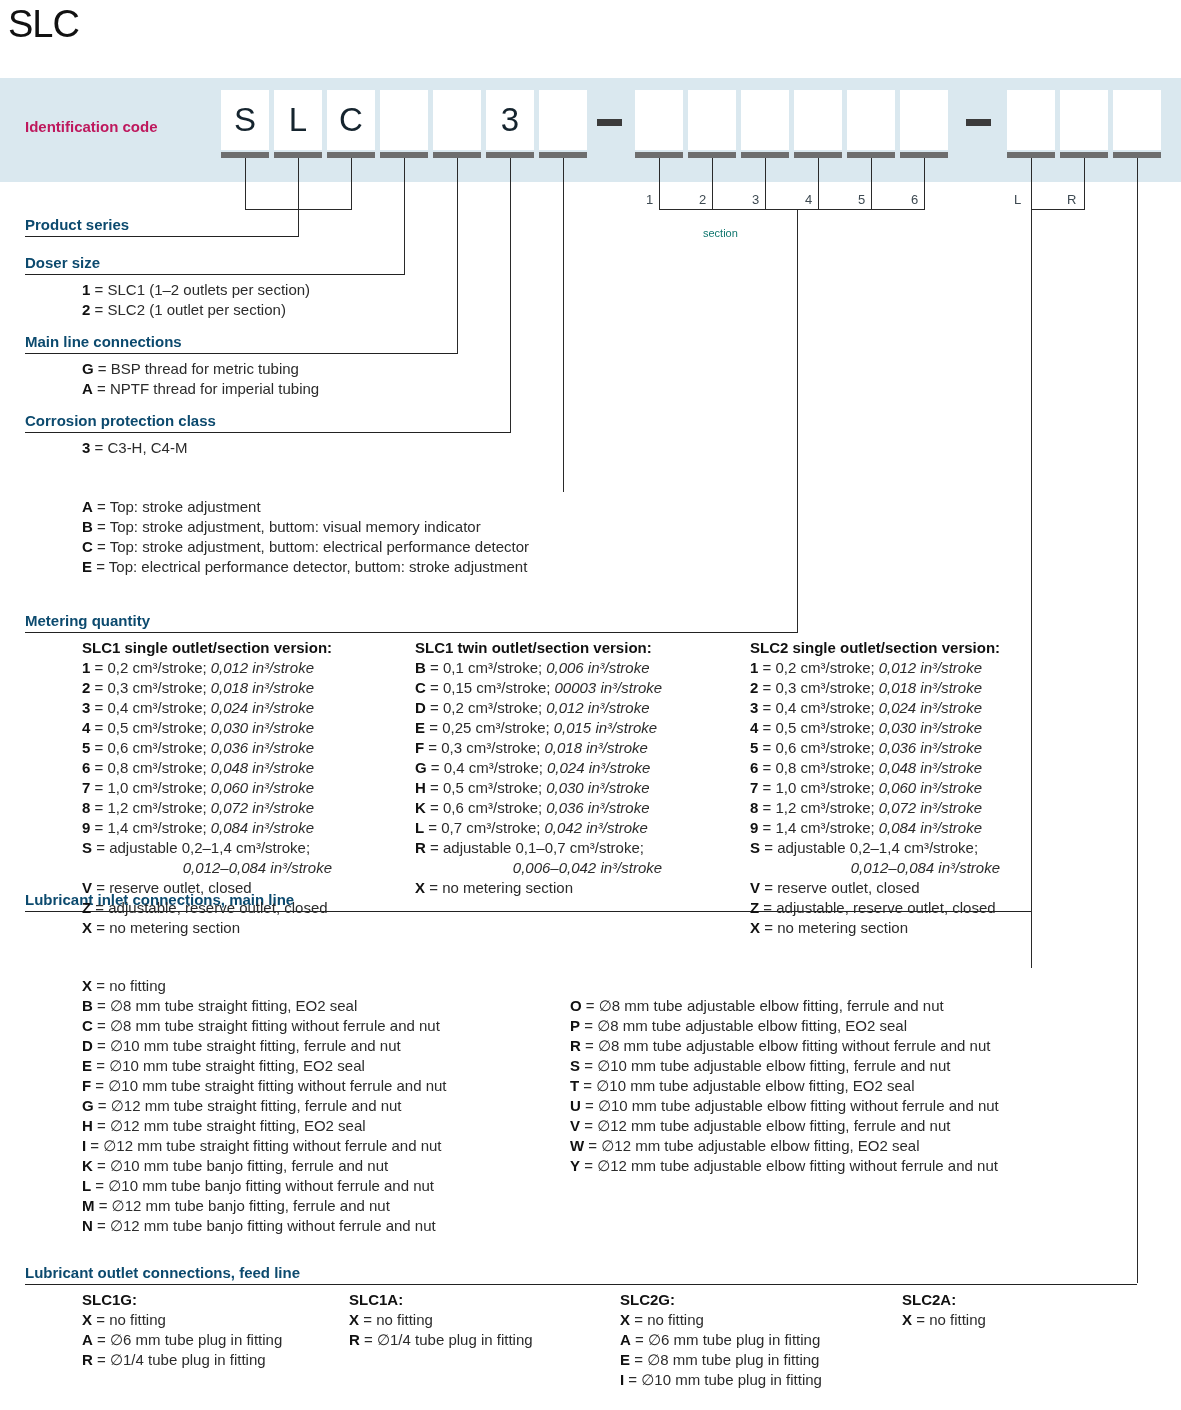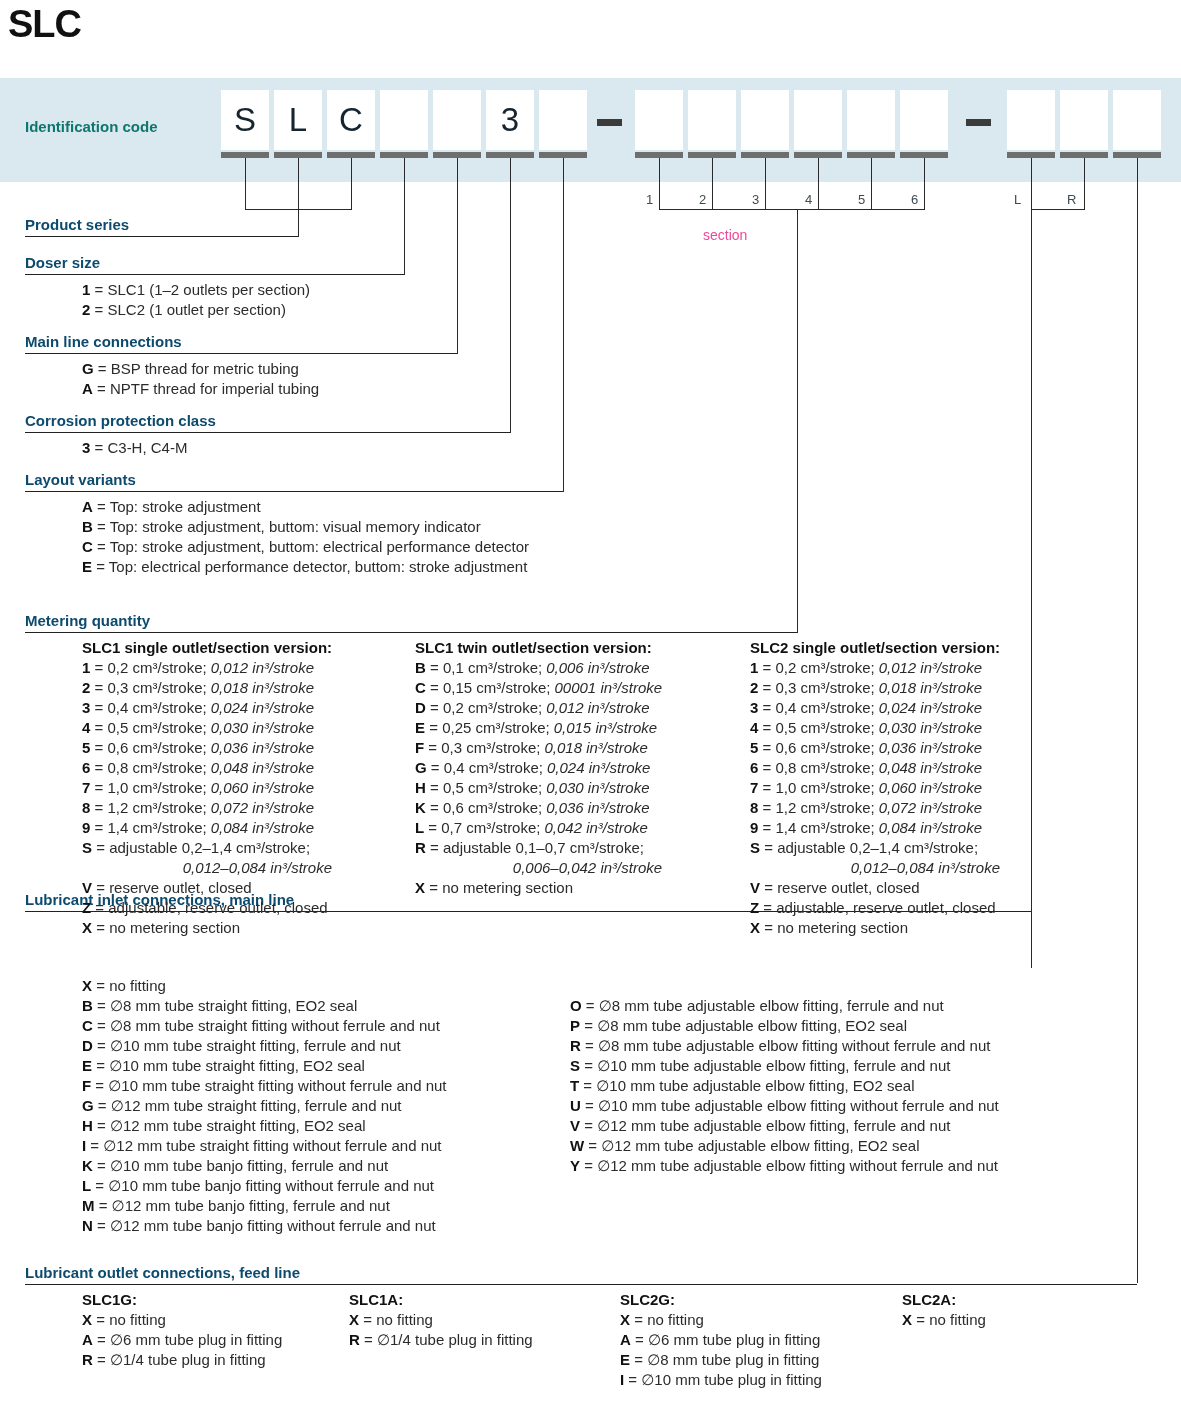--- a/index.html
+++ b/index.html
@@ -1,33 +1,33 @@
 <!DOCTYPE html>
 <html><head>
 <meta charset="utf-8">
 <style>
   html,body{margin:0;padding:0;background:#fff;}
   .page{position:relative;width:1181px;height:1410px;background:#fff;overflow:hidden;
         font-family:"Liberation Sans",sans-serif;color:#2b2b2b;}
   .title{position:absolute;left:8px;top:2px;margin:0;font-size:38px;line-height:44px;
-         font-weight:700;letter-spacing:-1px;color:#111;}
+         font-weight:400;letter-spacing:-1px;color:#111;}
   
   .banner{position:absolute;left:0;top:78px;width:1181px;height:104px;background:#dae8ef;}
-  .banner-label{position:absolute;left:25px;top:40px;font-size:15px;font-weight:700;color:#0f766e;}
+  .banner-label{position:absolute;left:25px;top:40px;font-size:15px;font-weight:700;color:#be185d;}
   .boxgroup{position:absolute;top:12px;display:flex;gap:5px;}
   .g1{left:221px}.g2{left:635px}.g3{left:1007px}
   .cbox{width:48px;}
   .cbox-win{width:48px;height:60px;background:#fff;display:flex;align-items:center;
             justify-content:center;font-size:33px;font-weight:500;color:#15242e;}
   .cbox-bar{width:48px;height:6px;background:#6e6e6e;margin-top:2px;}
   .dash{position:absolute;top:41px;width:25px;height:7px;background:#3b3b3b;}
   .dash1{left:597px}.dash2{left:966px}
   
   .poslabel{position:absolute;font-size:13px;color:#3e4a52;font-weight:400;}
-  .seclabel{position:absolute;left:703px;top:227px;font-size:14px;color:#ec4899;}
+  .seclabel{position:absolute;left:703px;top:227px;font-size:11px;color:#0f766e;}
   
   .vl{position:absolute;width:1px;background:#2a2a2a;}
   .hl{position:absolute;height:1px;background:#2a2a2a;}
   
   .sec-head{position:absolute;left:25px;font-size:15px;line-height:15px;font-weight:700;color:#0c4a6e;
             padding-bottom:4px;border-bottom:1px solid #222;}
   
   .items{position:absolute;font-size:15px;line-height:20px;color:#2b2b2b;margin-left:42px;}
   .mi{min-height:20px;white-space:nowrap;}
   .mi.cont{padding-left:18px;text-align:right;}
@@ -171,21 +171,20 @@
   <div class="vl" style="left:797px;top:209px;height:424px"></div>
   <div class="vl" style="left:1031px;top:158px;height:810px"></div>
   <div class="vl" style="left:1084px;top:158px;height:51px"></div>
   <div class="hl" style="left:1031px;top:209px;width:54px"></div>
   <div class="vl" style="left:1137px;top:158px;height:1125px"></div>
 
   <div class="sec-head" style="top:217px;width:273px">Product series</div>
   <div class="sec-head" style="top:255px;width:379px">Doser size</div>
   <div class="sec-head" style="top:334px;width:432px">Main line connections</div>
   <div class="sec-head" style="top:413px;width:485px">Corrosion protection class</div>
-  <div class="sec-head" style="top:472px;width:538px">Layout variants</div>
   <div class="sec-head" style="top:613px;width:772px">Metering quantity</div>
   <div class="sec-head" style="top:892px;width:1006px">Lubricant inlet connections, main line</div>
   <div class="sec-head" style="top:1265px;width:1112px">Lubricant outlet connections, feed line</div>
 
   <div class="items" style="left:40px;top:280px">
 
       <div class="mi"><b class="code">1</b><span>SLC1 (1–2 outlets per section)</span><i class="it"></i></div>
 
       <div class="mi"><b class="code">2</b><span>SLC2 (1 outlet per section)</span><i class="it"></i></div>
     </div>
@@ -246,21 +245,21 @@
 
         <div class="mi"><b class="code">X</b><span>no metering section</span><i class="it"></i></div>
       </div>
   </div>
   <div class="items" style="left:373px;top:638px">
     <div class="col-title">SLC1 twin outlet/section version:</div>
     <div>
 
         <div class="mi"><b class="code">B</b><span>0,1 cm³/stroke;</span><i class="it">0,006 in³/stroke</i></div>
 
-        <div class="mi"><b class="code">C</b><span>0,15 cm³/stroke;</span><i class="it">00001 in³/stroke</i></div>
+        <div class="mi"><b class="code">C</b><span>0,15 cm³/stroke;</span><i class="it">00003 in³/stroke</i></div>
 
         <div class="mi"><b class="code">D</b><span>0,2 cm³/stroke;</span><i class="it">0,012 in³/stroke</i></div>
 
         <div class="mi"><b class="code">E</b><span>0,25 cm³/stroke;</span><i class="it">0,015 in³/stroke</i></div>
 
         <div class="mi"><b class="code">F</b><span>0,3 cm³/stroke;</span><i class="it">0,018 in³/stroke</i></div>
 
         <div class="mi"><b class="code">G</b><span>0,4 cm³/stroke;</span><i class="it">0,024 in³/stroke</i></div>
 
         <div class="mi"><b class="code">H</b><span>0,5 cm³/stroke;</span><i class="it">0,030 in³/stroke</i></div>

